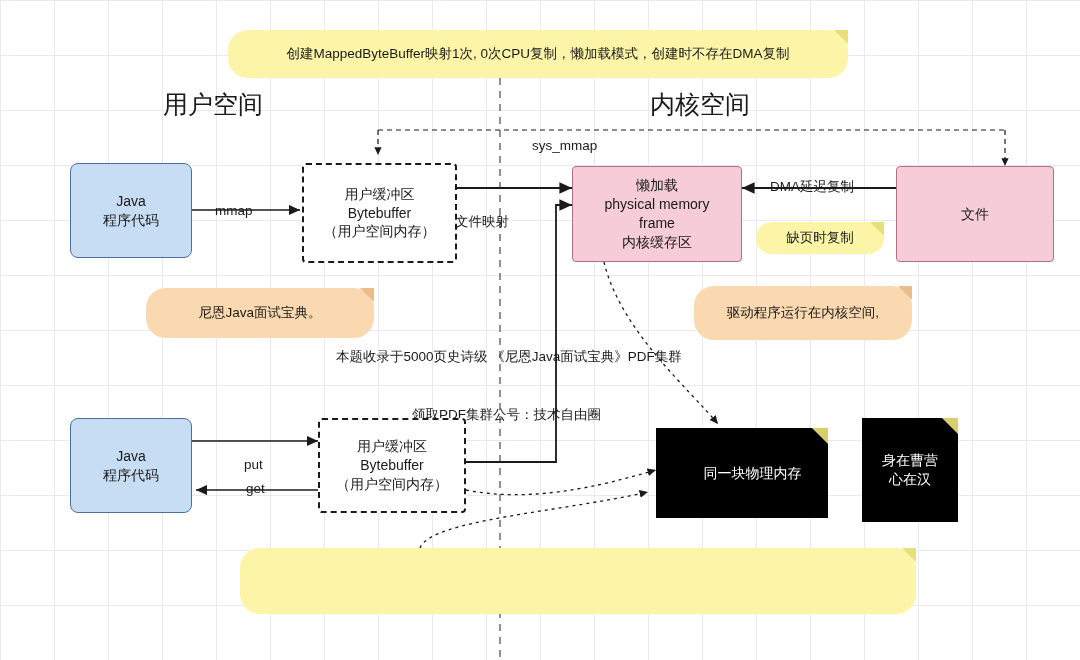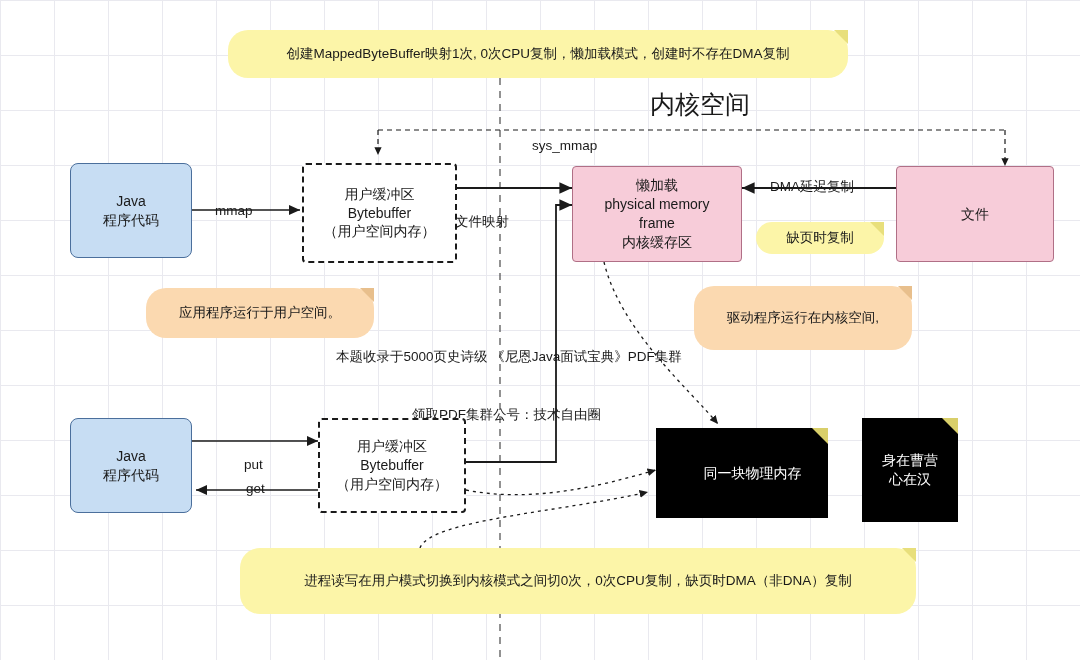--- a/index.html
+++ b/index.html
@@ -149,20 +149,21 @@
 
     <path d="M318,490 L196,490" stroke="#1a1a1a" stroke-width="1.6" fill="none" marker-end="url(#arrow)"></path>
 
     <path d="M604,262 C620,330 690,390 718,424" stroke="#1a1a1a" stroke-width="1.3" stroke-dasharray="3,4" fill="none" marker-end="url(#arrowsm)"></path>
 
     <path d="M466,490 C540,505 620,480 656,470" stroke="#1a1a1a" stroke-width="1.3" stroke-dasharray="3,4" fill="none" marker-end="url(#arrowsm)"></path>
 
     <path d="M420,548 C430,520 560,512 648,492" stroke="#1a1a1a" stroke-width="1.3" stroke-dasharray="3,4" fill="none" marker-end="url(#arrowsm)"></path>
   </svg>
 
+  <div class="title" style="left:163px; top:88px;">用户空间</div>
   <div class="title" style="left:650px; top:88px;">内核空间</div>
 
   <div class="note note-yellow" style="left:228px; top:30px; width:620px; height:48px;">
     <span class="fold fold-y"></span>
     <span>创建MappedByteBuffer映射1次, 0次CPU复制，懒加载模式，创建时不存在DMA复制</span>
   </div>
 
   <div class="node blue-box" style="left:70px; top:163px; width:122px; height:95px;">Java
 程序代码</div>
 
@@ -182,24 +183,24 @@
   <div class="edge-label" style="left:455px; top:213px;">文件映射</div>
   <div class="edge-label" style="left:770px; top:178px;">DMA延迟复制</div>
 
   <div class="note note-yellow" style="left:756px; top:222px; width:128px; height:32px;">
     <span class="fold fold-y"></span>
     <span>缺页时复制</span>
   </div>
 
   <div class="note note-orange" style="left:146px; top:288px; width:228px; height:50px;">
     <span class="fold fold-o"></span>
-    <span>应用程序运行于用户空间。</span>
-  </div>
-
-  <div class="note note-orange" style="left:694px; top:286px; width:218px; height:64px;">
+    <span>尼恩Java面试宝典。</span>
+  </div>
+
+  <div class="note note-orange" style="left:694px; top:286px; width:218px; height:54px;">
     <span class="fold fold-o"></span>
     <span>驱动程序运行在内核空间,</span>
   </div>
 
   <div class="plain-text" style="left:336px; top:348px;">本题收录于5000页史诗级 《尼恩Java面试宝典》PDF集群</div>
   <div class="plain-text" style="left:412px; top:378px;margin-top:28px;">领取PDF集群公号：技术自由圈</div>
 
   <div class="node blue-box" style="left:70px; top:418px; width:122px; height:95px;">Java
 程序代码</div>
 
@@ -216,16 +217,15 @@
     <span class="fold fold-b"></span>
     <span>身在曹营
 心在汉</span>
   </div>
 
   <div class="edge-label" style="left:244px; top:457px;">put</div>
   <div class="edge-label" style="left:246px; top:481px;">get</div>
 
   <div class="note note-yellow" style="left:240px; top:548px; width:676px; height:66px;">
     <span class="fold fold-y"></span>
-    <span>进程读写在用户模式切换到内核模式之间切0次，0次CPU复制，缺页时DMA（非DNA）复制</span>
   </div>
 
 </div>
 
 </body></html>

